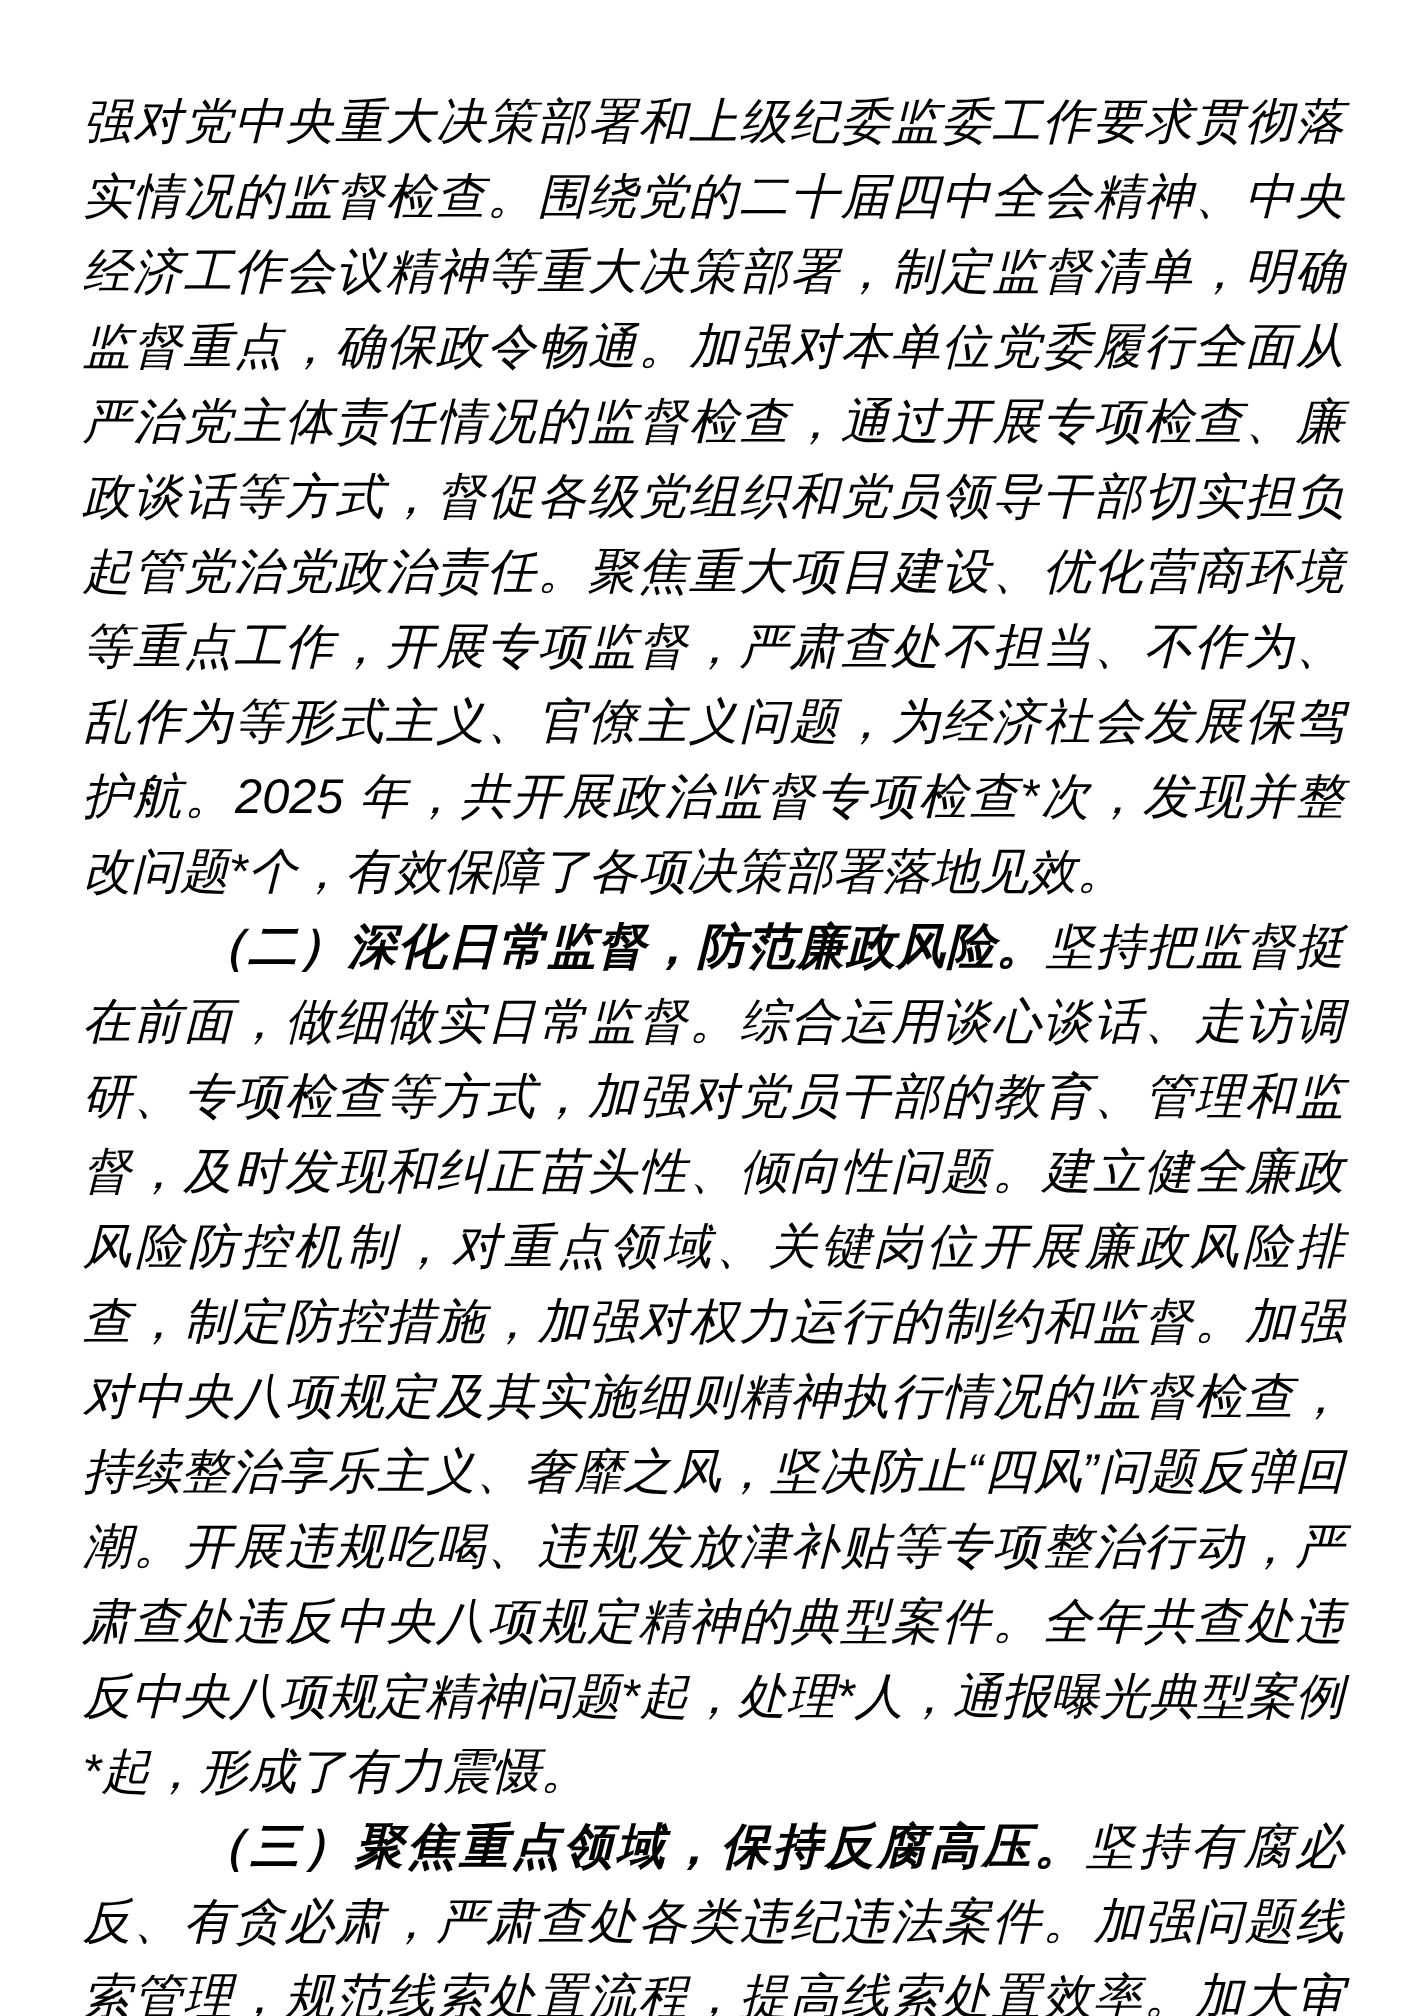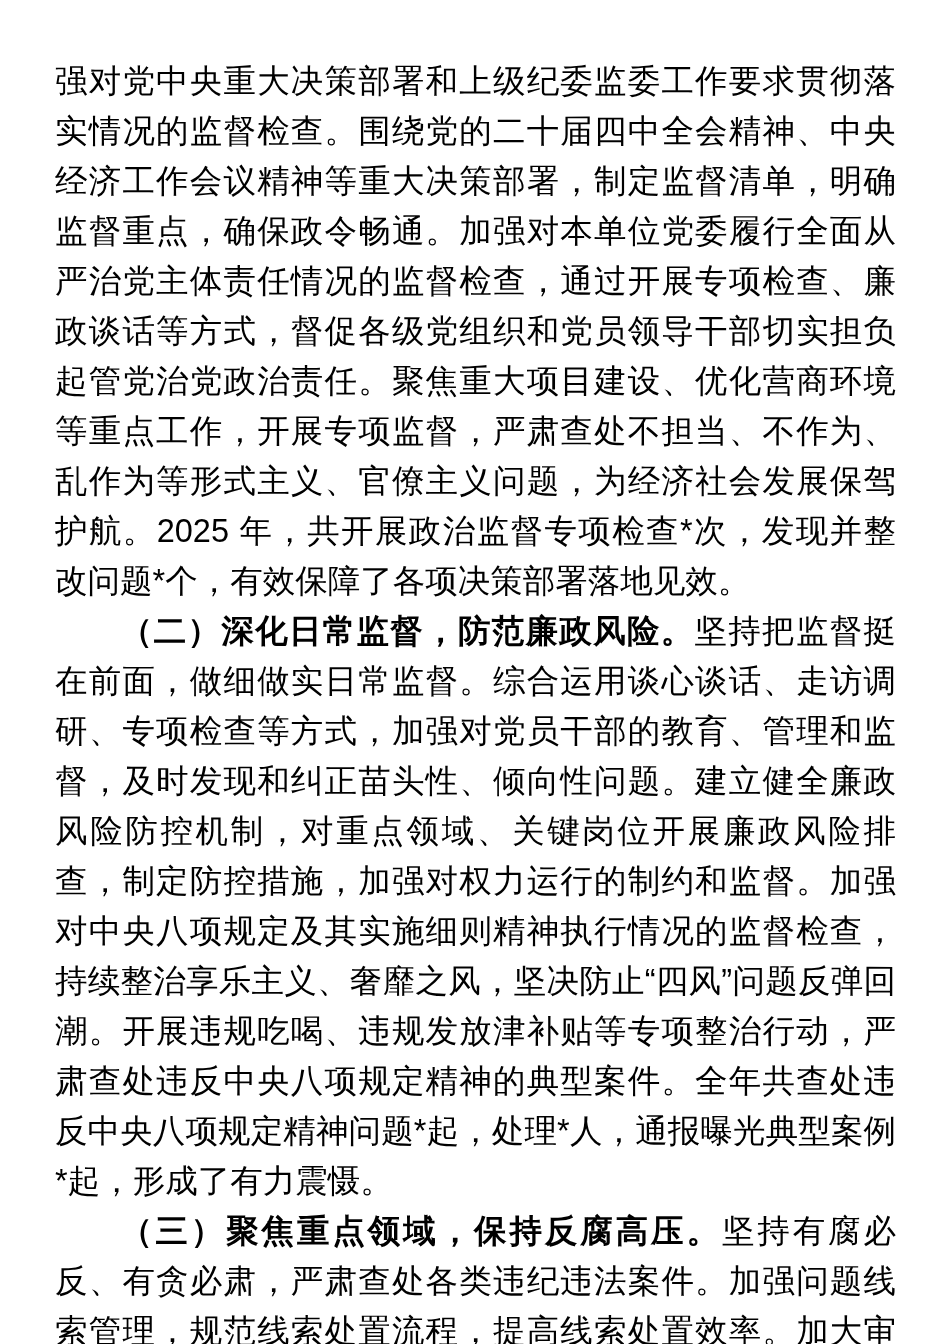--- a/index.html
+++ b/index.html
@@ -28,29 +28,31 @@
   .para {
     margin: 0;
     font-size: 32.5px;
     line-height: 50px;
     text-align: justify;
     text-justify: inter-character;
     letter-spacing: 0px;
     word-break: break-all;
     -webkit-hyphens: none;
     hyphens: none;
+    font-style: italic;
   }
   .para.indent {
     text-indent: 65px;
   }
   .para + .para {
     margin-top: 0px;
   }
   .hd {
     font-weight: bold;
+    margin-left: 12px;
   }
 </style>
 </head>
 <body>
 
 <div class="page">
   <div class="text-column">
 
     <p class="para">
       <span>强对党中央重大决策部署和上级纪委监委工作要求贯彻落实情况的监督检查。围绕党的二十届四中全会精神、中央经济工作会议精神等重大决策部署，制定监督清单，明确监督重点，确保政令畅通。加强对本单位党委履行全面从严治党主体责任情况的监督检查，通过开展专项检查、廉政谈话等方式，督促各级党组织和党员领导干部切实担负起管党治党政治责任。聚焦重大项目建设、优化营商环境等重点工作，开展专项监督，严肃查处不担当、不作为、乱作为等形式主义、官僚主义问题，为经济社会发展保驾护航。2025 年，共开展政治监督专项检查*次，发现并整改问题*个，有效保障了各项决策部署落地见效。</span>

